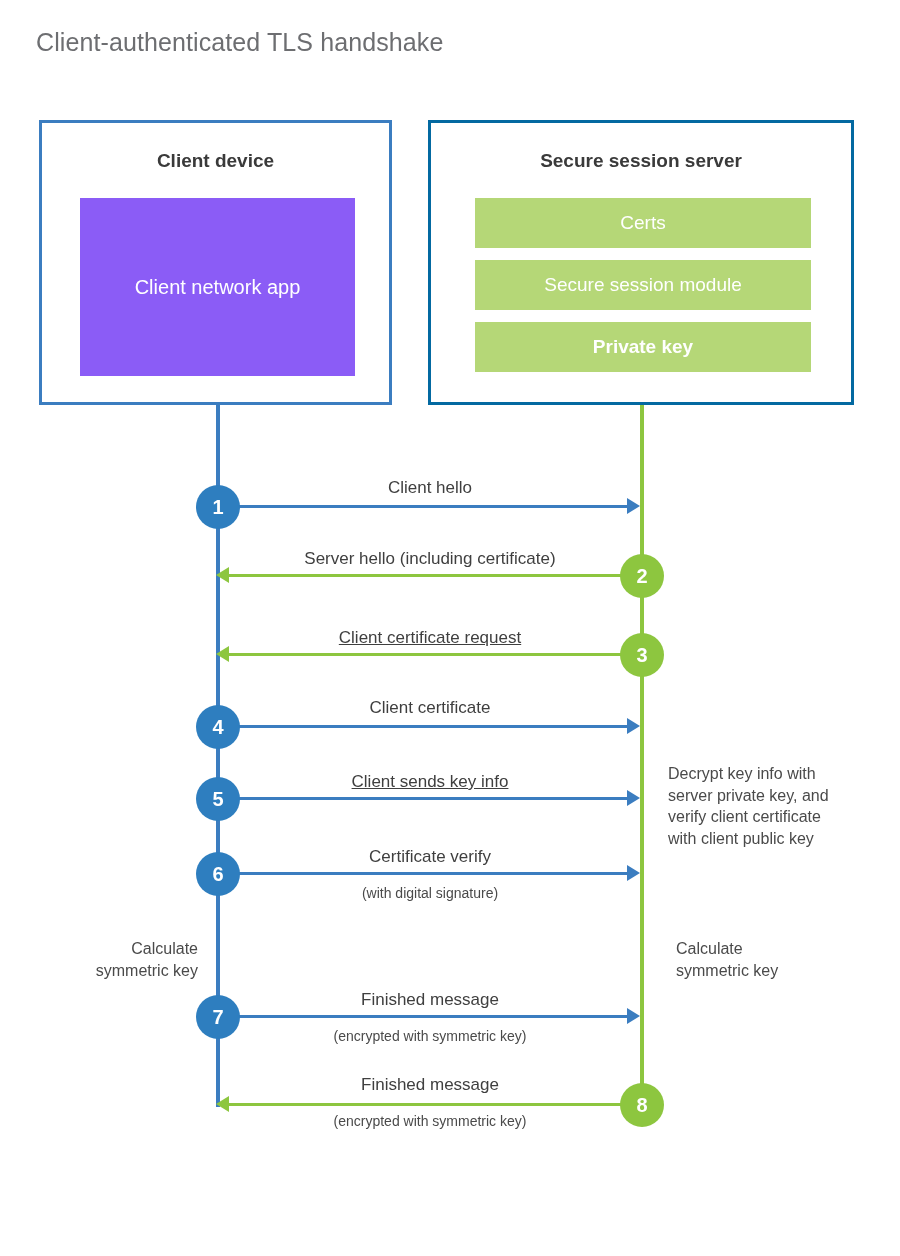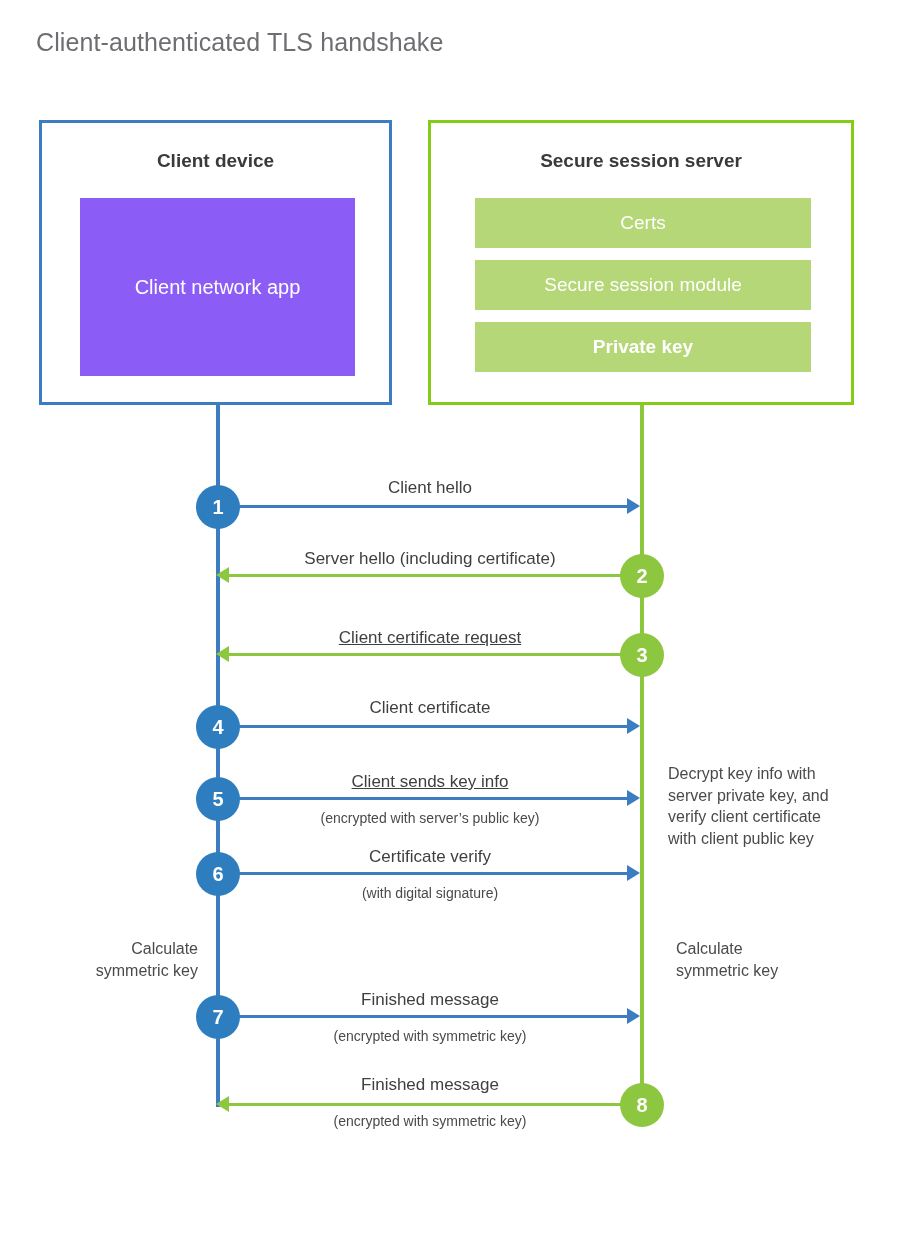--- a/index.html
+++ b/index.html
@@ -45,21 +45,21 @@
     width: 353px;
     height: 285px;
     border: 3px solid #3b7dc0;
     padding-left: 19px;
   }
   .party-box.server {
     left: 428px;
     top: 120px;
     width: 426px;
     height: 285px;
-    border: 3px solid #84cc16;
+    border: 3px solid #0369a1;
   }
   .party-title {
     position: absolute;
     left: 0;
     right: 0;
     top: 27px;
     text-align: center;
     font-size: 19px;
     font-weight: bold;
     color: #3a3a3a;
@@ -217,21 +217,20 @@
   <div class="step-circle green" style="top:633px;">3</div>
 
   <div class="msg-label" style="left:218px; top:698px; width:424px;">Client certificate</div>
   <div class="arrow-line blue" style="left:218px; top:725px; width:411px;"></div>
   <div class="arrow-head right blue" style="left:627px; top:718px;"></div>
   <div class="step-circle blue" style="top:705px;">4</div>
 
   <div class="msg-label" style="left:218px; top:772px; width:424px;text-decoration:underline;">Client sends key info</div>
   <div class="arrow-line blue" style="left:218px; top:797px; width:411px;"></div>
   <div class="arrow-head right blue" style="left:627px; top:790px;"></div>
-  <div class="msg-sublabel" style="left:218px; top:810px; width:424px;">(encrypted with server’s public key)</div>
   <div class="step-circle blue" style="top:777px;">5</div>
 
   <div class="msg-label" style="left:218px; top:847px; width:424px;">Certificate verify</div>
   <div class="arrow-line blue" style="left:218px; top:872px; width:411px;"></div>
   <div class="arrow-head right blue" style="left:627px; top:865px;"></div>
   <div class="msg-sublabel" style="left:218px; top:885px; width:424px;">(with digital signature)</div>
   <div class="step-circle blue" style="top:852px;">6</div>
 
   <div class="msg-label" style="left:218px; top:990px; width:424px;">Finished message</div>
   <div class="arrow-line blue" style="left:218px; top:1015px; width:411px;"></div>

